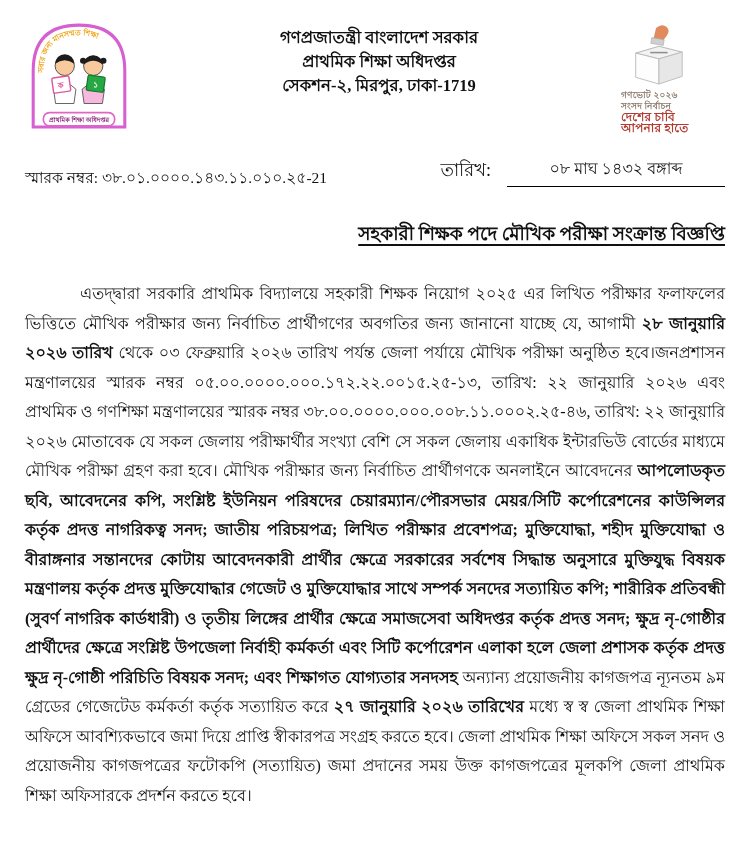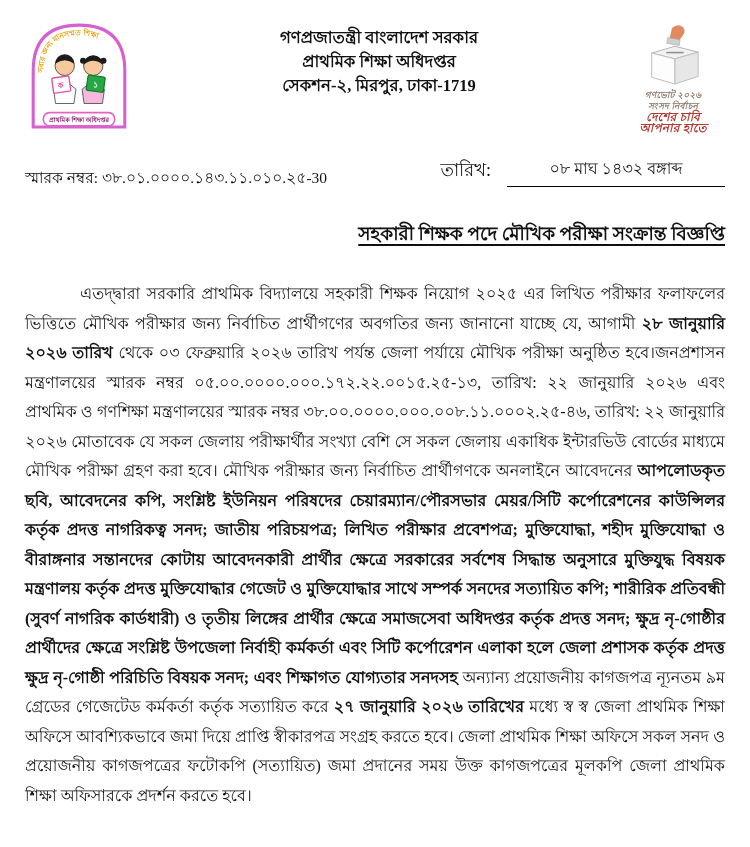--- a/index.html
+++ b/index.html
@@ -13,21 +13,21 @@
 
   
   .header { display: flex; justify-content: space-between; align-items: flex-start; height: 122px; }
   .logo-left { width: 112px; flex: 0 0 auto; margin-top: 2px; }
   .header-center { flex: 1 1 auto; text-align: center; margin-top: 10px; line-height: 1.45; }
   .header-center .gov-line { font-size: 16.5px; font-weight: 600; }
   .website a, .website span.link {
     color: #1355c0; text-decoration: underline; font-size: 20px;
     font-family: "Liberation Serif", serif; font-weight: 500; letter-spacing: .5px; cursor: pointer;
   }
-  .logo-right { width: 104px; flex: 0 0 auto; text-align: center; margin-top: 8px; font-style: italic; }
+  .logo-right { width: 104px; flex: 0 0 auto; text-align: left; margin-top: 8px; }
   .logo-right .el-line { font-size: 9px; line-height: 11px; color: #8d7b6d; font-weight: 600; letter-spacing: .2px; }
   .logo-right .el-line.red { color: #b23b32; font-weight: 800; font-size: 12px; }
 
   
   .meta-row { display: flex; justify-content: space-between; align-items: flex-start; margin-top: 18px; }
   .memo { font-size: 15.5px; padding-top: 10px; }
   .date-block { display: flex; align-items: center; gap: 16px; }
   .date-label { font-size: 18px; }
   .date-stack { text-align: center; font-size: 16px; min-width: 218px; }
   .date-top { border-bottom: 1.6px solid #000; padding: 0 8px 3px 8px; }
@@ -104,21 +104,21 @@
       <div class="el-line">গণভোট ২০২৬</div>
       <div class="el-line">সংসদ নির্বাচন</div>
       <div class="el-line red">দেশের চাবি</div>
       <div class="el-line red">আপনার হাতে</div>
     </div>
   </div>
 
   <div class="meta-row">
     <div class="memo">
       <span>স্মারক নম্বর:</span>
-      <span>৩৮.০১.০০০০.১৪৩.১১.০১০.২৫-30</span>
+      <span>৩৮.০১.০০০০.১৪৩.১১.০১০.২৫-21</span>
     </div>
     <div class="date-block">
       <span class="date-label">তারিখ:</span>
       <div class="date-stack">
         <div class="date-top">০৮ মাঘ ১৪৩২ বঙ্গাব্দ</div>
       </div>
     </div>
   </div>
 
   <div class="title">সহকারী শিক্ষক পদে মৌখিক পরীক্ষা সংক্রান্ত বিজ্ঞপ্তি</div>

